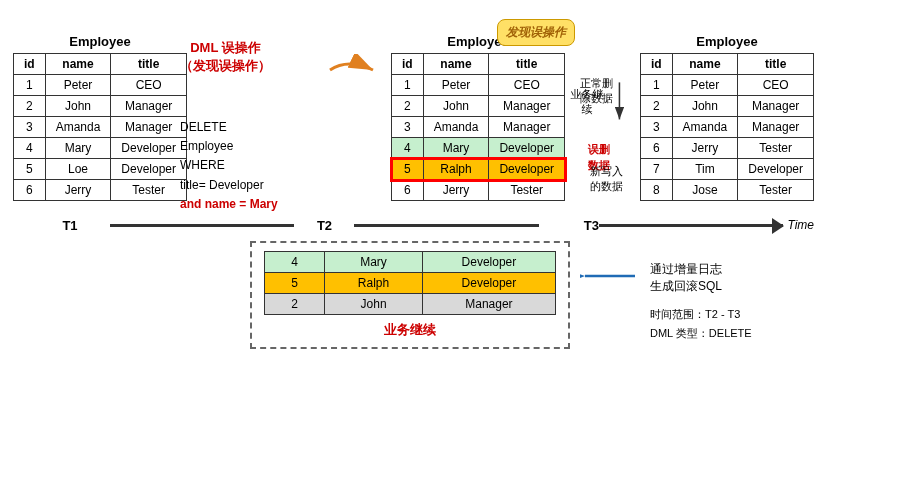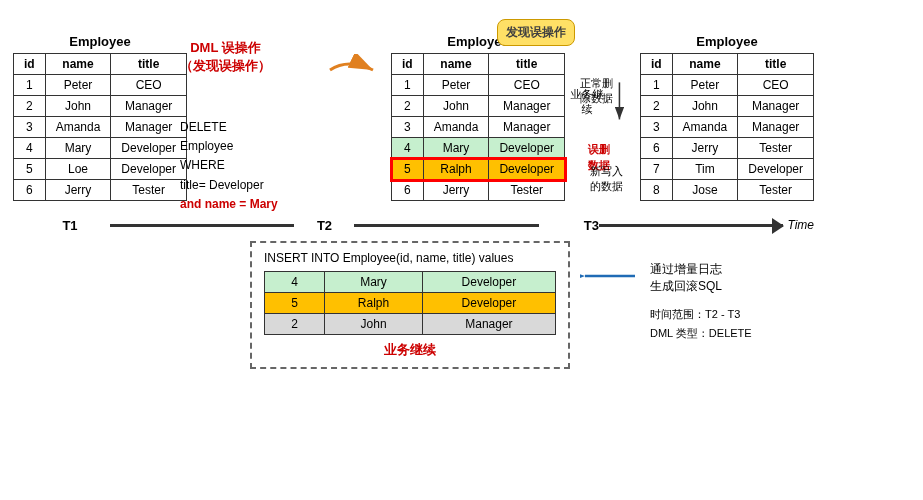--- a/index.html
+++ b/index.html
@@ -97,23 +97,24 @@
     }
 
     
     .bubble {
       background: #ffe066;
       border: 1.5px solid #cc9900;
       border-radius: 8px;
       padding: 4px 8px;
       font-size: 12px;
       font-weight: bold;
-      color: #404040;
+      color: #a16207;
       text-align: center;
       position: absolute;
+      font-style: italic;
     }
 
     
     .bottom-section {
       display: flex;
       align-items: flex-start;
       margin-top: 8px;
       width: 100%;
     }
 
@@ -396,21 +397,20 @@
     <div style="width:60px; text-align:right; font-weight:bold; font-size:13px;">T3</div>
     <div style="flex:1; height:3px; background:#333; position:relative;">
       <div style="position:absolute; right:-1px; top:-6px; border-left:12px solid #333; border-top:8px solid transparent; border-bottom:8px solid transparent;"></div>
     </div>
     <div style="font-size:12px; font-style:italic; margin-left:4px;">Time</div>
   </div>
 
   <div class="bottom-section">
 
     <div class="dashed-box">
-      <div class="dashed-box-title">INSERT INTO Employee(id, name, title) values</div>
       <table class="mini-table">
         <tbody id="bottom-tbody">
         <tr class="mini-row-green">
               <td>4</td>
               <td>Mary</td>
               <td>Developer</td>
             </tr>
             <tr class="mini-row-orange">
               <td>5</td>
               <td>Ralph</td>

